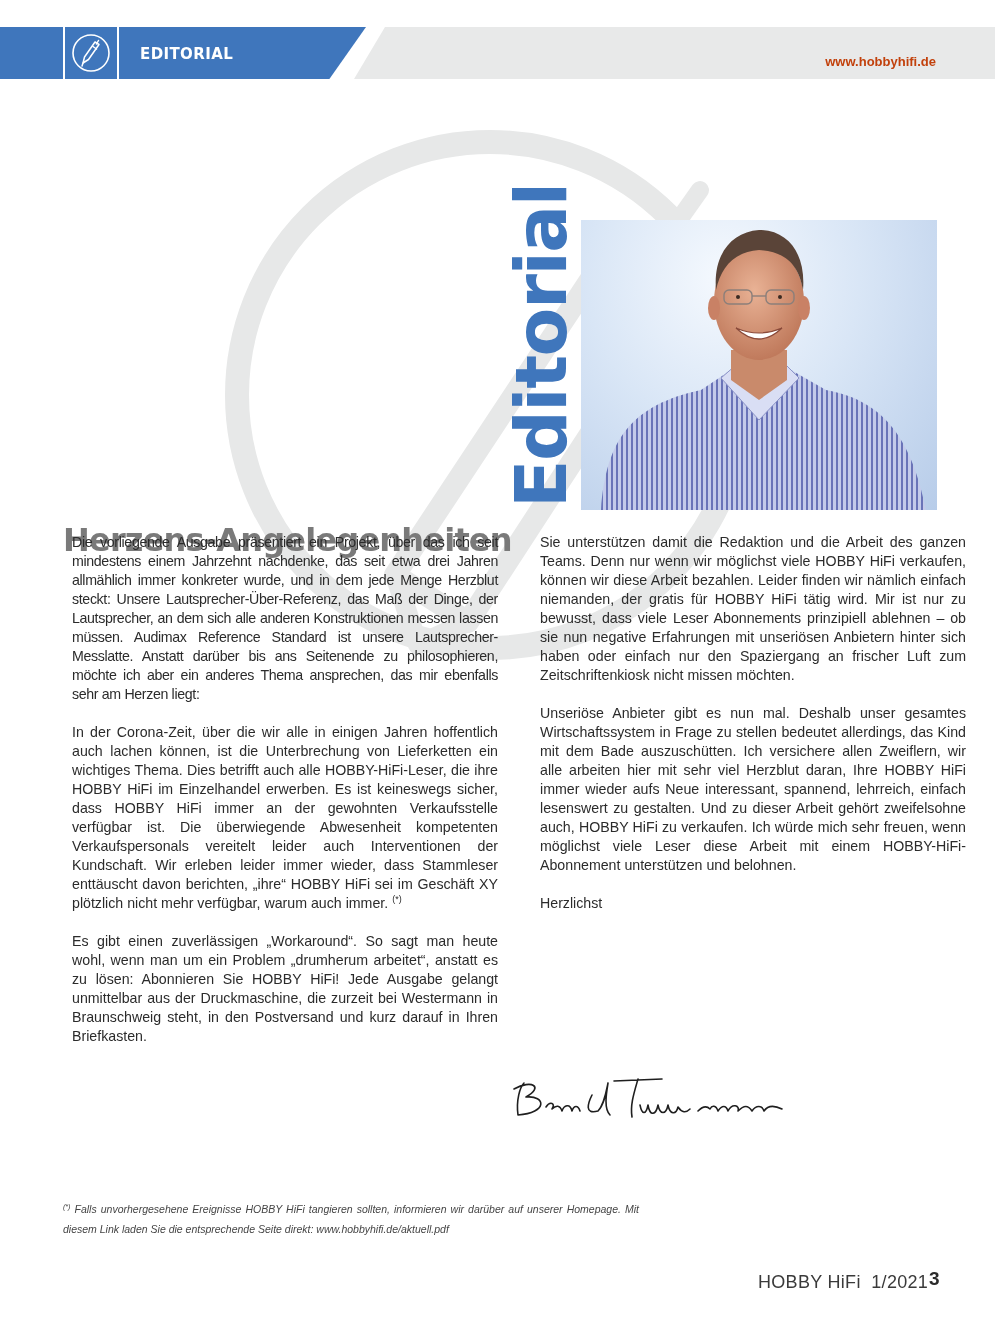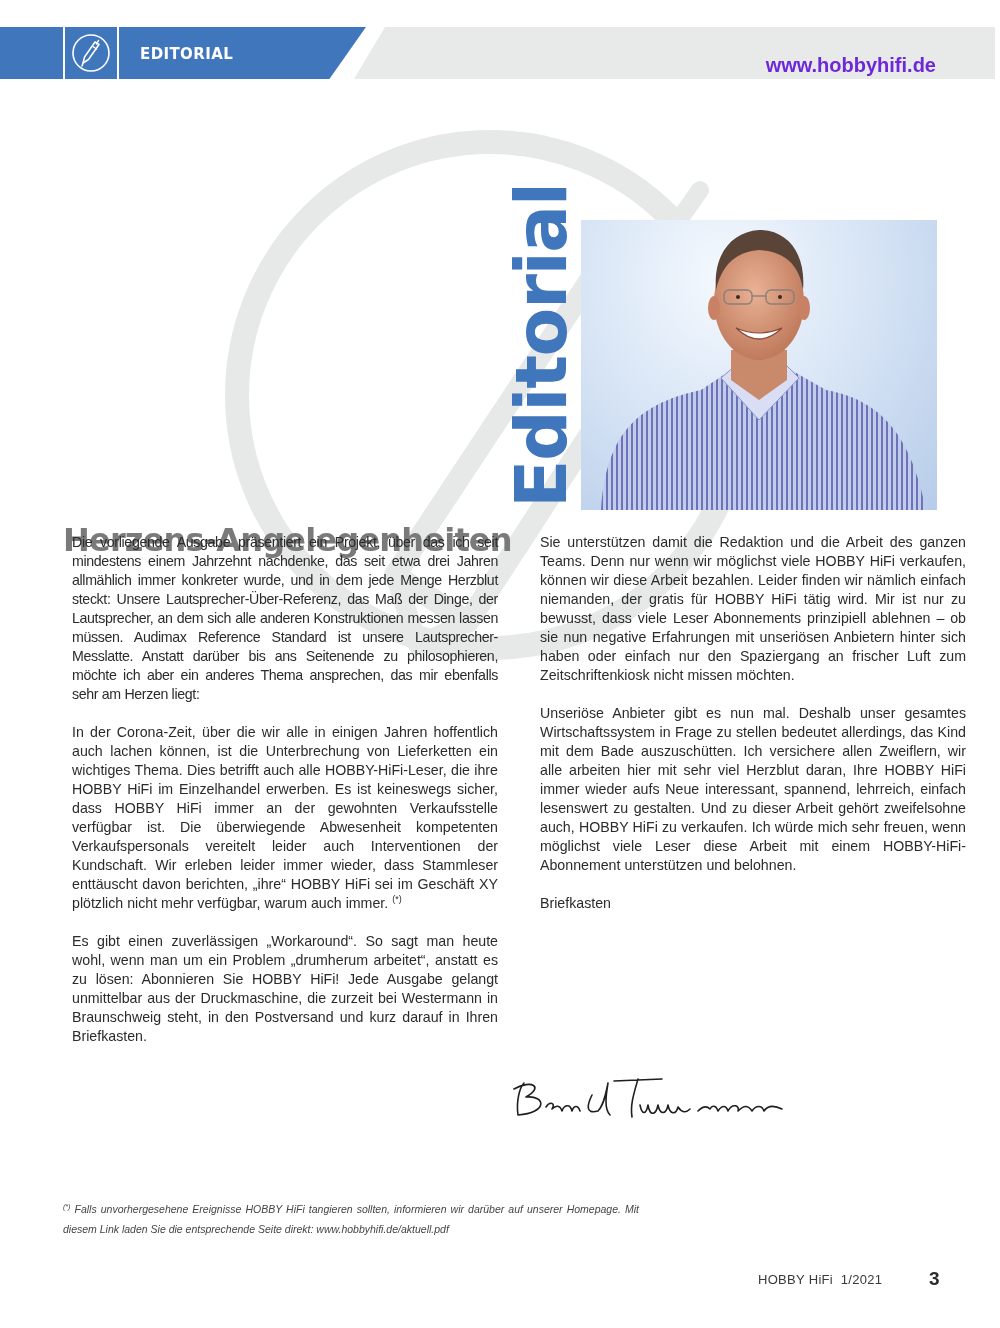--- a/index.html
+++ b/index.html
@@ -28,21 +28,21 @@
       position: absolute; left: 140px; top: 45px;
       font-family: "DejaVu Sans", sans-serif; font-weight: bold;
       font-size: 15px; color: #ffffff; letter-spacing: 0.4px;
     }
     .pen-badge {
       position: absolute; left: 71px; top: 33px; width: 40px; height: 40px;
     }
     .website {
       position: absolute; right: 64px; top: 54px;
       font-family: "Liberation Sans", sans-serif; font-weight: bold;
-      font-size: 20px; color: #6d28d9;
+      font-size: 13px; color: #c2410c;
     }
 
     
     .watermark { position: absolute; left: 0; top: 0; width: 1000px; height: 1328px; pointer-events: none; }
 
     
     .vertical-title {
       position: absolute; left: 509px; top: 508px;
       transform-origin: 0 0; transform: rotate(-90deg);
       font-family: "DejaVu Sans", sans-serif; font-weight: bold;
@@ -80,21 +80,21 @@
 
     
     .footnote {
       position: absolute; left: 63px; top: 1200px; width: 576px;
       font-size: 10.5px; line-height: 19.5px; font-style: italic; color: #444;
       text-align: justify;
     }
     .footnote .sup { font-size: 7px; }
     .footer-issue {
       position: absolute; left: 758px; top: 1272px;
-      font-size: 13px; color: #3a3a3a; letter-spacing: 0.3px;
+      font-size: 18px; color: #3a3a3a; letter-spacing: 0.3px;
     }
     .footer-page {
       position: absolute; left: 929px; top: 1268px;
       font-weight: bold; font-size: 19px; color: #2b2b2b;
     }
   </style>
 </head>
 <body>
 
 <svg class="watermark" viewBox="0 0 1000 1328">
@@ -169,21 +169,21 @@
 
 <div class="col col-left">
   <p class="condensed">Die vorliegende Ausgabe präsentiert ein Projekt, über das ich seit mindestens einem Jahrzehnt nachdenke, das seit etwa drei Jahren allmählich immer konkreter wurde, und in dem jede Menge Herzblut steckt: Unsere Lautsprecher-Über-Referenz, das Maß der Dinge, der Lautsprecher, an dem sich alle anderen Konstruktionen messen lassen müssen. Audimax Reference Standard ist unsere Lautsprecher-Messlatte. Anstatt darüber bis ans Seitenende zu philosophieren, möchte ich aber ein anderes Thema ansprechen, das mir ebenfalls sehr am Herzen liegt:</p>
   <p><span>In der Corona-Zeit, über die wir alle in einigen Jahren hoffentlich auch lachen können, ist die Unterbrechung von Lieferketten ein wichtiges Thema. Dies betrifft auch alle HOBBY-HiFi-Leser, die ihre HOBBY HiFi im Einzelhandel erwerben. Es ist keineswegs sicher, dass HOBBY HiFi immer an der gewohnten Verkaufsstelle verfügbar ist. Die überwiegende Abwesenheit kompetenten Verkaufspersonals vereitelt leider auch Interventionen der Kundschaft. Wir erleben leider immer wieder, dass Stammleser enttäuscht davon berichten, „ihre“ HOBBY HiFi sei im Geschäft XY plötzlich nicht mehr verfügbar, warum auch immer.</span> <span class="sup">(*)</span></p>
   <p>Es gibt einen zuverlässigen „Workaround“. So sagt man heute wohl, wenn man um ein Problem „drumherum arbeitet“, anstatt es zu lösen: Abonnieren Sie HOBBY HiFi! Jede Ausgabe gelangt unmittelbar aus der Druckmaschine, die zurzeit bei Westermann in Braunschweig steht, in den Postversand und kurz darauf in Ihren Briefkasten.</p>
 </div>
 
 <div class="col col-right">
   <p>Sie unterstützen damit die Redaktion und die Arbeit des ganzen Teams. Denn nur wenn wir möglichst viele HOBBY HiFi verkaufen, können wir diese Arbeit bezahlen. Leider finden wir nämlich einfach niemanden, der gratis für HOBBY HiFi tätig wird. Mir ist nur zu bewusst, dass viele Leser Abonnements prinzipiell ablehnen – ob sie nun negative Erfahrungen mit unseriösen Anbietern hinter sich haben oder einfach nur den Spaziergang an frischer Luft zum Zeitschriftenkiosk nicht missen möchten.</p>
   <p>Unseriöse Anbieter gibt es nun mal. Deshalb unser gesamtes Wirtschaftssystem in Frage zu stellen bedeutet allerdings, das Kind mit dem Bade auszuschütten. Ich versichere allen Zweiflern, wir alle arbeiten hier mit sehr viel Herzblut daran, Ihre HOBBY HiFi immer wieder aufs Neue interessant, spannend, lehrreich, einfach lesenswert zu gestalten. Und zu dieser Arbeit gehört zweifelsohne auch, HOBBY HiFi zu verkaufen. Ich würde mich sehr freuen, wenn möglichst viele Leser diese Arbeit mit einem HOBBY-HiFi-Abonnement unterstützen und belohnen.</p>
-  <p>Briefkasten</p>
+  <p>Herzlichst</p>
 </div>
 
 <svg class="signature" viewBox="0 0 280 50">
   <title>Handwritten signature: Bernd Timmermanns</title>
   <g fill="none" stroke="#1f1f1f" stroke-width="1.6" stroke-linecap="round" stroke-linejoin="round">
     <path d="M 6 40 C 4 25, 8 12, 12 8 M 2 14 C 20 4, 32 12, 14 22 C 34 20, 36 38, 6 40"></path>
     <path d="M 34 32 C 38 26, 44 28, 40 34 C 44 30, 48 30, 50 36 C 52 30, 58 28, 60 36 C 62 30, 66 30, 68 36"></path>
     <path d="M 80 20 C 76 28, 72 40, 86 36 C 92 30, 94 18, 96 8 C 94 20, 92 34, 98 40"></path>
     <path d="M 102 6 L 150 4 M 126 4 C 122 18, 118 30, 120 42"></path>
     <path d="M 128 30 C 130 40, 134 40, 136 30 C 138 42, 144 40, 146 30 C 148 40, 154 40, 156 30 C 158 40, 164 40, 166 32 C 170 38, 174 38, 178 34"></path>

